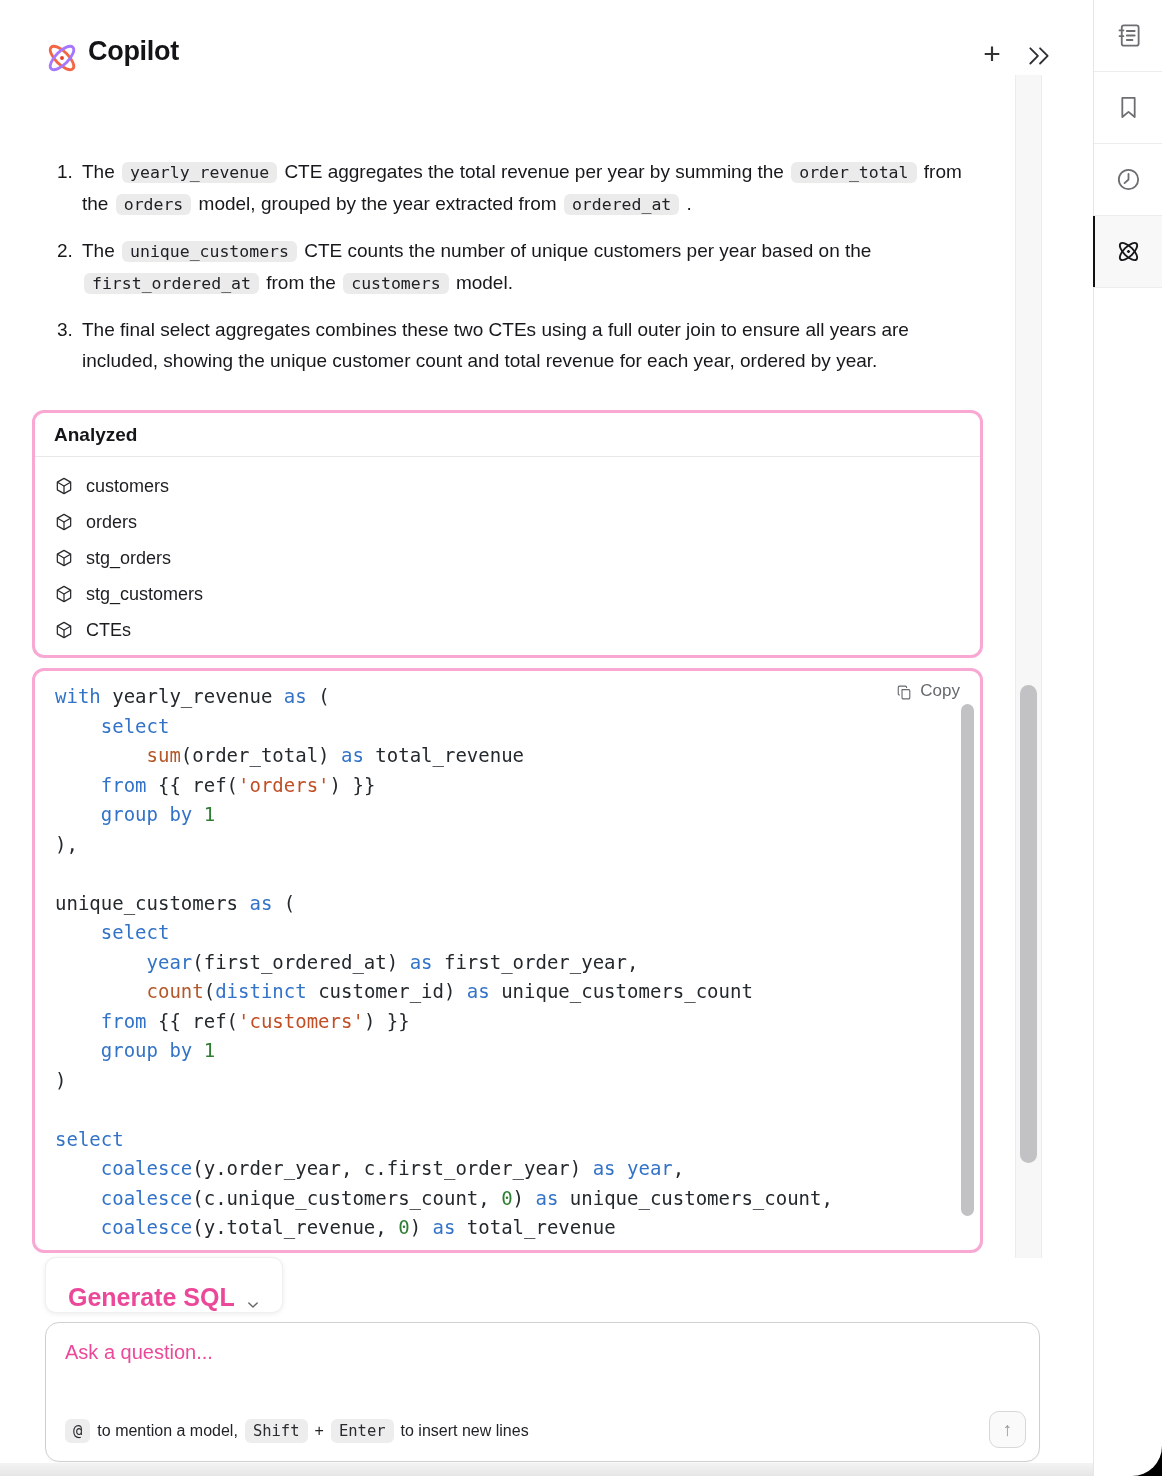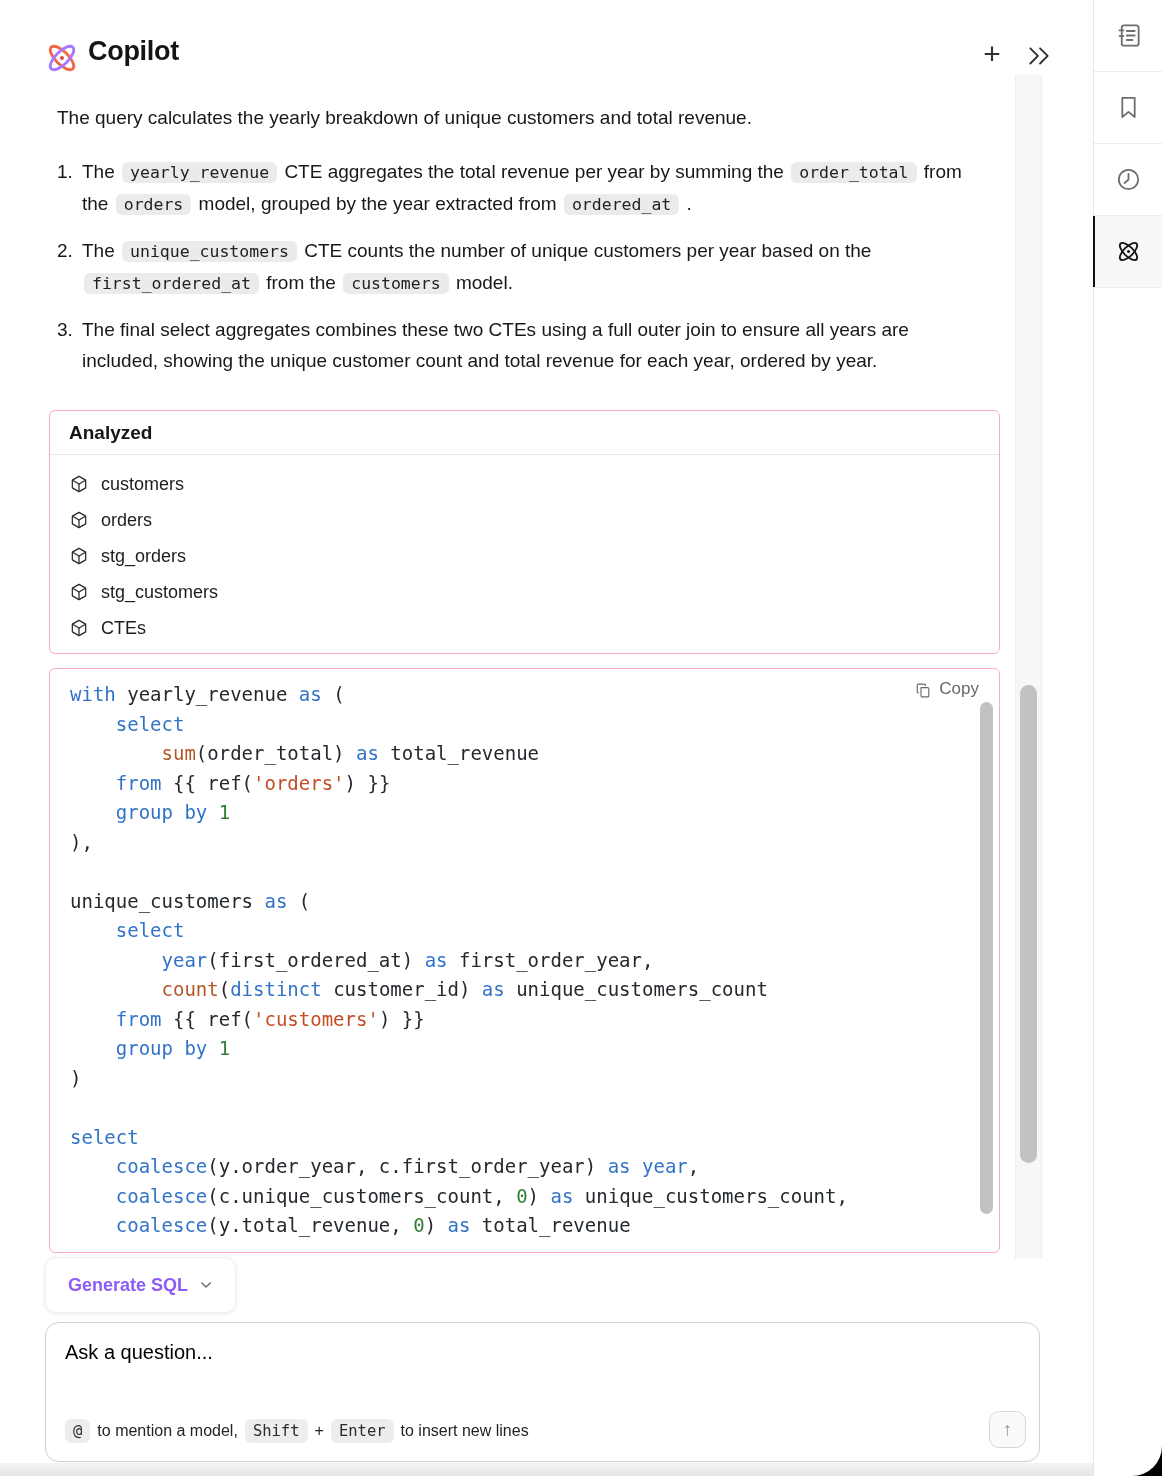--- a/index.html
+++ b/index.html
@@ -15,21 +15,21 @@
   .collapse-btn{position:absolute;left:1026px;top:44px;width:26px;height:22px;border:0;background:none;padding:0;cursor:pointer;}
   
   .intro{position:absolute;left:57px;top:103px;width:920px;font-size:19px;line-height:30px;margin:0;}
   .steps{position:absolute;left:57px;top:156px;width:933px;}
   .step{display:flex;margin-bottom:15px;font-size:19px;line-height:31px;}
   .step-num{width:25px;flex:none;}
   .step-body{flex:1;}
   .chip{font-family:"DejaVu Sans Mono","Liberation Mono",monospace;font-size:16.5px;
        background:var(--chip_bg,#ebebeb);border-radius:6px;padding:1px 8px;margin:0 2px;color:#202126;}
   
-  .card{position:absolute;left:49px;width:951px;background:#fff;border:1px solid #f9a8d4;border-radius:6px;box-sizing:border-box;}
+  .card{position:absolute;left:32px;width:951px;background:#fff;border:3px solid #f9a8d4;border-radius:12px;box-sizing:border-box;}
   .analyzed-card{top:410px;}
   .card-header{padding:11px 19px 10px;font-size:19px;font-weight:600;color:#141518;border-bottom:1px solid #e8e8e9;}
   .models{padding:11px 19px 7px;}
   .model-row{display:flex;align-items:center;gap:12px;height:36px;font-size:18px;color:#1c1d21;}
   .model-row svg{width:20px;height:20px;flex:none;}
   
   .code-card{top:668px;height:585px;overflow:hidden;}
   .code-lines{padding:11px 20px;font-family:"DejaVu Sans Mono","Liberation Mono",monospace;
        font-size:19px;line-height:29.5px;}
   .code-line{white-space:pre;height:29.5px;}
@@ -39,28 +39,28 @@
   .tok-num{color:var(--code_number,#2f7d33);}
   .tok-pl{color:#24292e;}
   .copy-btn{position:absolute;top:10px;right:20px;display:flex;align-items:flex-end;gap:7px;
        border:0;background:none;padding:0;cursor:pointer;font-family:"Liberation Sans",sans-serif;
        font-size:17px;color:#65696e;}
   .copy-btn svg{width:17px;height:17px;}
   .code-thumb{position:absolute;right:6px;top:33px;width:13px;height:512px;
        background:var(--scrollbar_thumb,#c3c3c5);border-radius:7px;}
   
   .generate-btn{position:absolute;left:45px;top:1257px;height:56px;padding:0 22px;border-radius:11px;
-       display:flex;align-items:center;gap:11px;font-size:18px;font-weight:600;color:#8b5cf6;
+       display:flex;align-items:flex-end;gap:11px;font-size:25px;font-weight:600;color:#ec4899;
        background:#fff;border:1px solid #f0f0f1;box-shadow:0 1px 5px rgba(0,0,0,.08);cursor:pointer;
        font-family:"Liberation Sans",sans-serif;}
   .generate-btn svg{width:14px;height:14px;}
   
   .ask-box{position:absolute;left:45px;top:1322px;width:995px;height:140px;background:#fff;
        border:1px solid #cfd0d2;border-radius:14px;box-sizing:border-box;box-shadow:0 1px 2px rgba(0,0,0,.03);}
-  .ask-placeholder{position:absolute;left:19px;top:18px;font-size:20px;color:#000000;}
+  .ask-placeholder{position:absolute;left:19px;top:18px;font-size:20px;color:#ec4899;}
   .hints{position:absolute;left:19px;bottom:18px;display:flex;align-items:center;gap:7px;
        font-size:16px;color:#222327;}
   .key-chip{font-family:"DejaVu Sans Mono","Liberation Mono",monospace;font-size:15.5px;
        background:#ededee;border-radius:6px;padding:3px 8px;color:#2a2b2f;}
   .send-btn{position:absolute;right:13px;bottom:13px;width:37px;height:37px;border-radius:10px;
        border:1px solid #d8d8da;background:#fafafa;color:#97999d;font-size:19px;cursor:pointer;}
   
   .panel-scrollbar{position:absolute;left:1015px;top:75px;width:27px;height:1183px;background:#f7f7f7;
        border-left:1px solid #ececec;border-right:1px solid #ececec;box-sizing:border-box;}
   .panel-thumb{position:absolute;left:4px;top:610px;width:17px;height:478px;
@@ -103,21 +103,20 @@
   </span>
   <h1 class="panel-title">Copilot</h1>
   <button class="plus-btn">+</button>
   <button class="collapse-btn">
     <svg viewBox="0 0 24 22" fill="none" stroke="#2f2f33" stroke-width="1.7" stroke-linecap="round" stroke-linejoin="round">
       <path d="M4 4l7 7-7 7"></path>
         <path d="M13 4l7 7-7 7"></path>
     </svg>
   </button>
 
-  <p class="intro">The query calculates the yearly breakdown of unique customers and total revenue.</p>
   <div class="steps" id="steps">
       <div class="step">
         <span class="step-num">1.</span>
         <span class="step-body"><span>The </span><span class="chip">yearly_revenue</span><span> CTE aggregates the total revenue per year by summing the </span><span class="chip">order_total</span><span> from the </span><span class="chip">orders</span><span> model, grouped by the year extracted from </span><span class="chip">ordered_at</span><span> .</span></span>
       </div>
       <div class="step">
         <span class="step-num">2.</span>
         <span class="step-body"><span>The </span><span class="chip">unique_customers</span><span> CTE counts the number of unique customers per year based on the </span><span class="chip">first_ordered_at</span><span> from the </span><span class="chip">customers</span><span> model.</span></span>
       </div>
       <div class="step">

